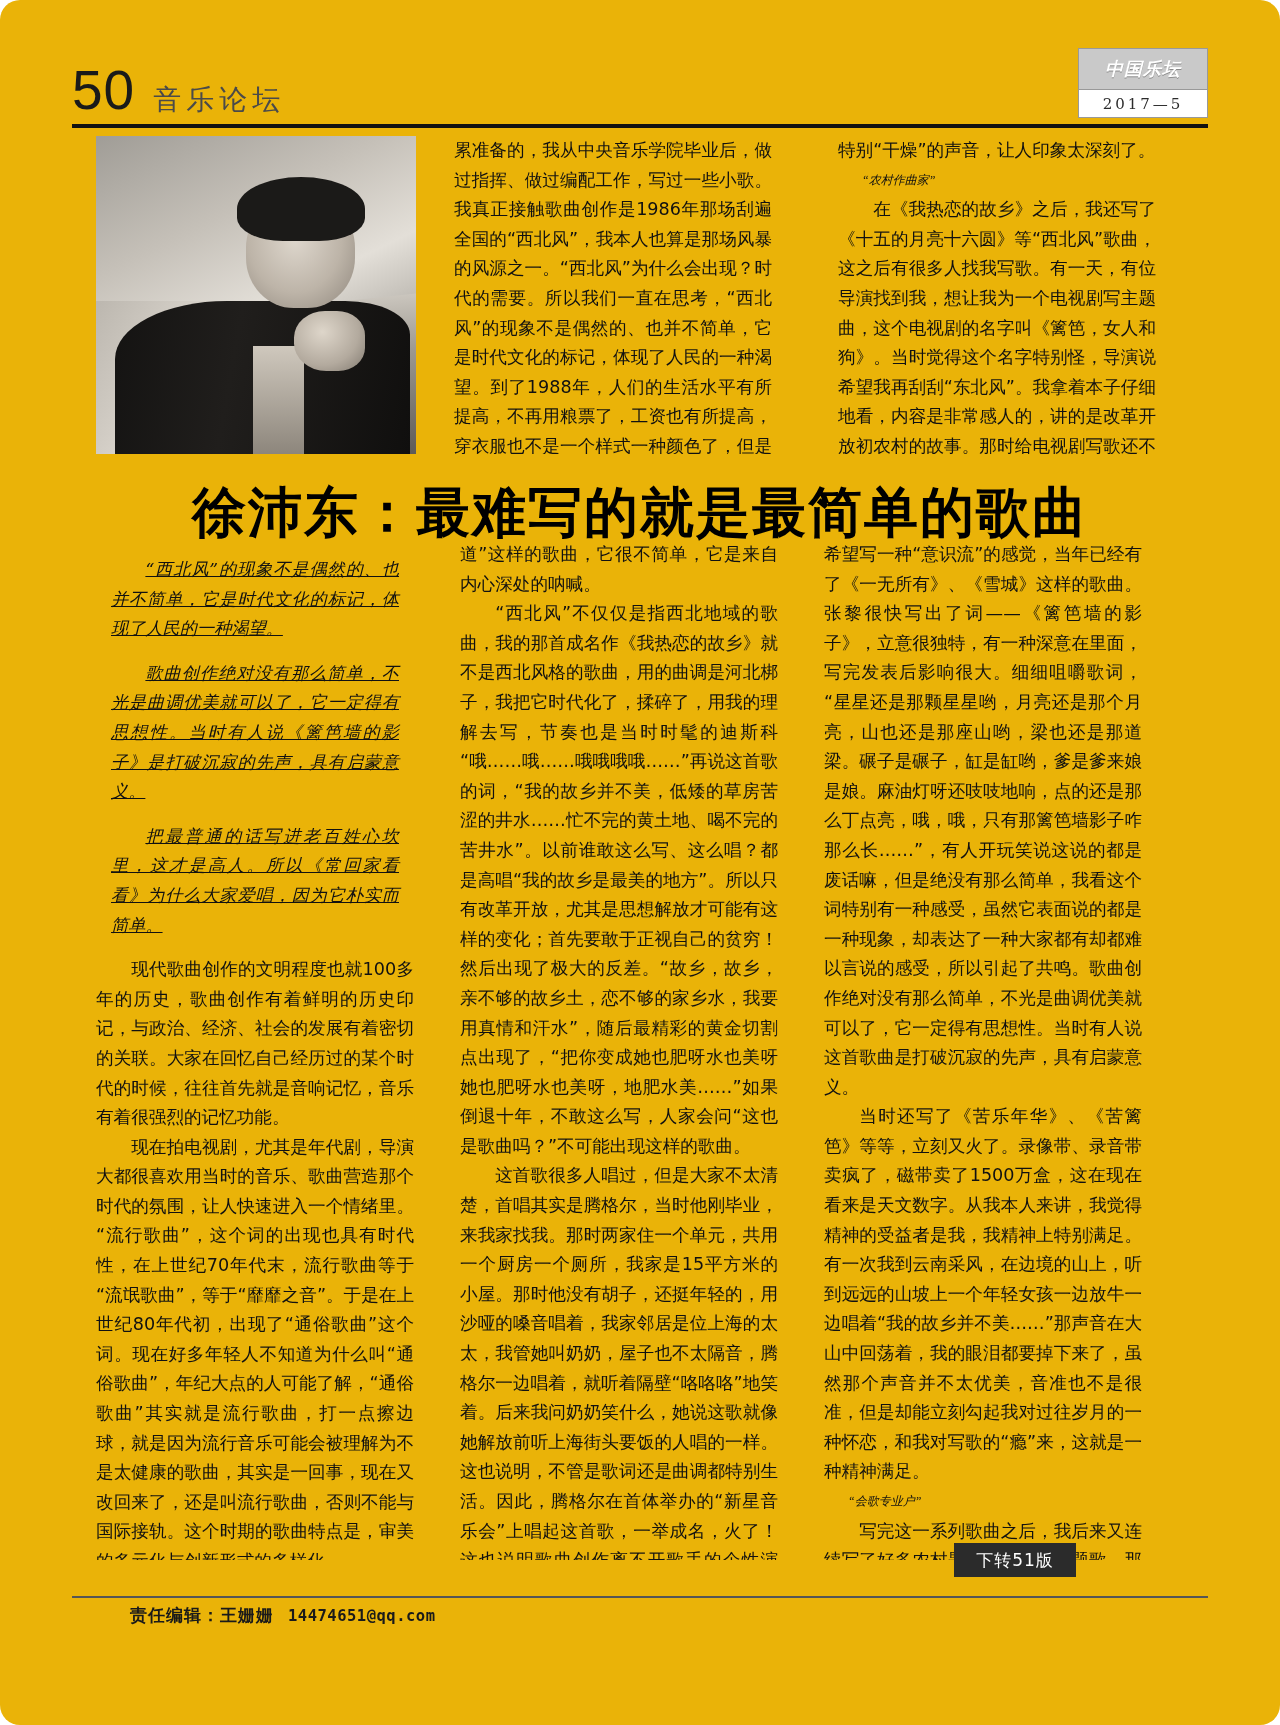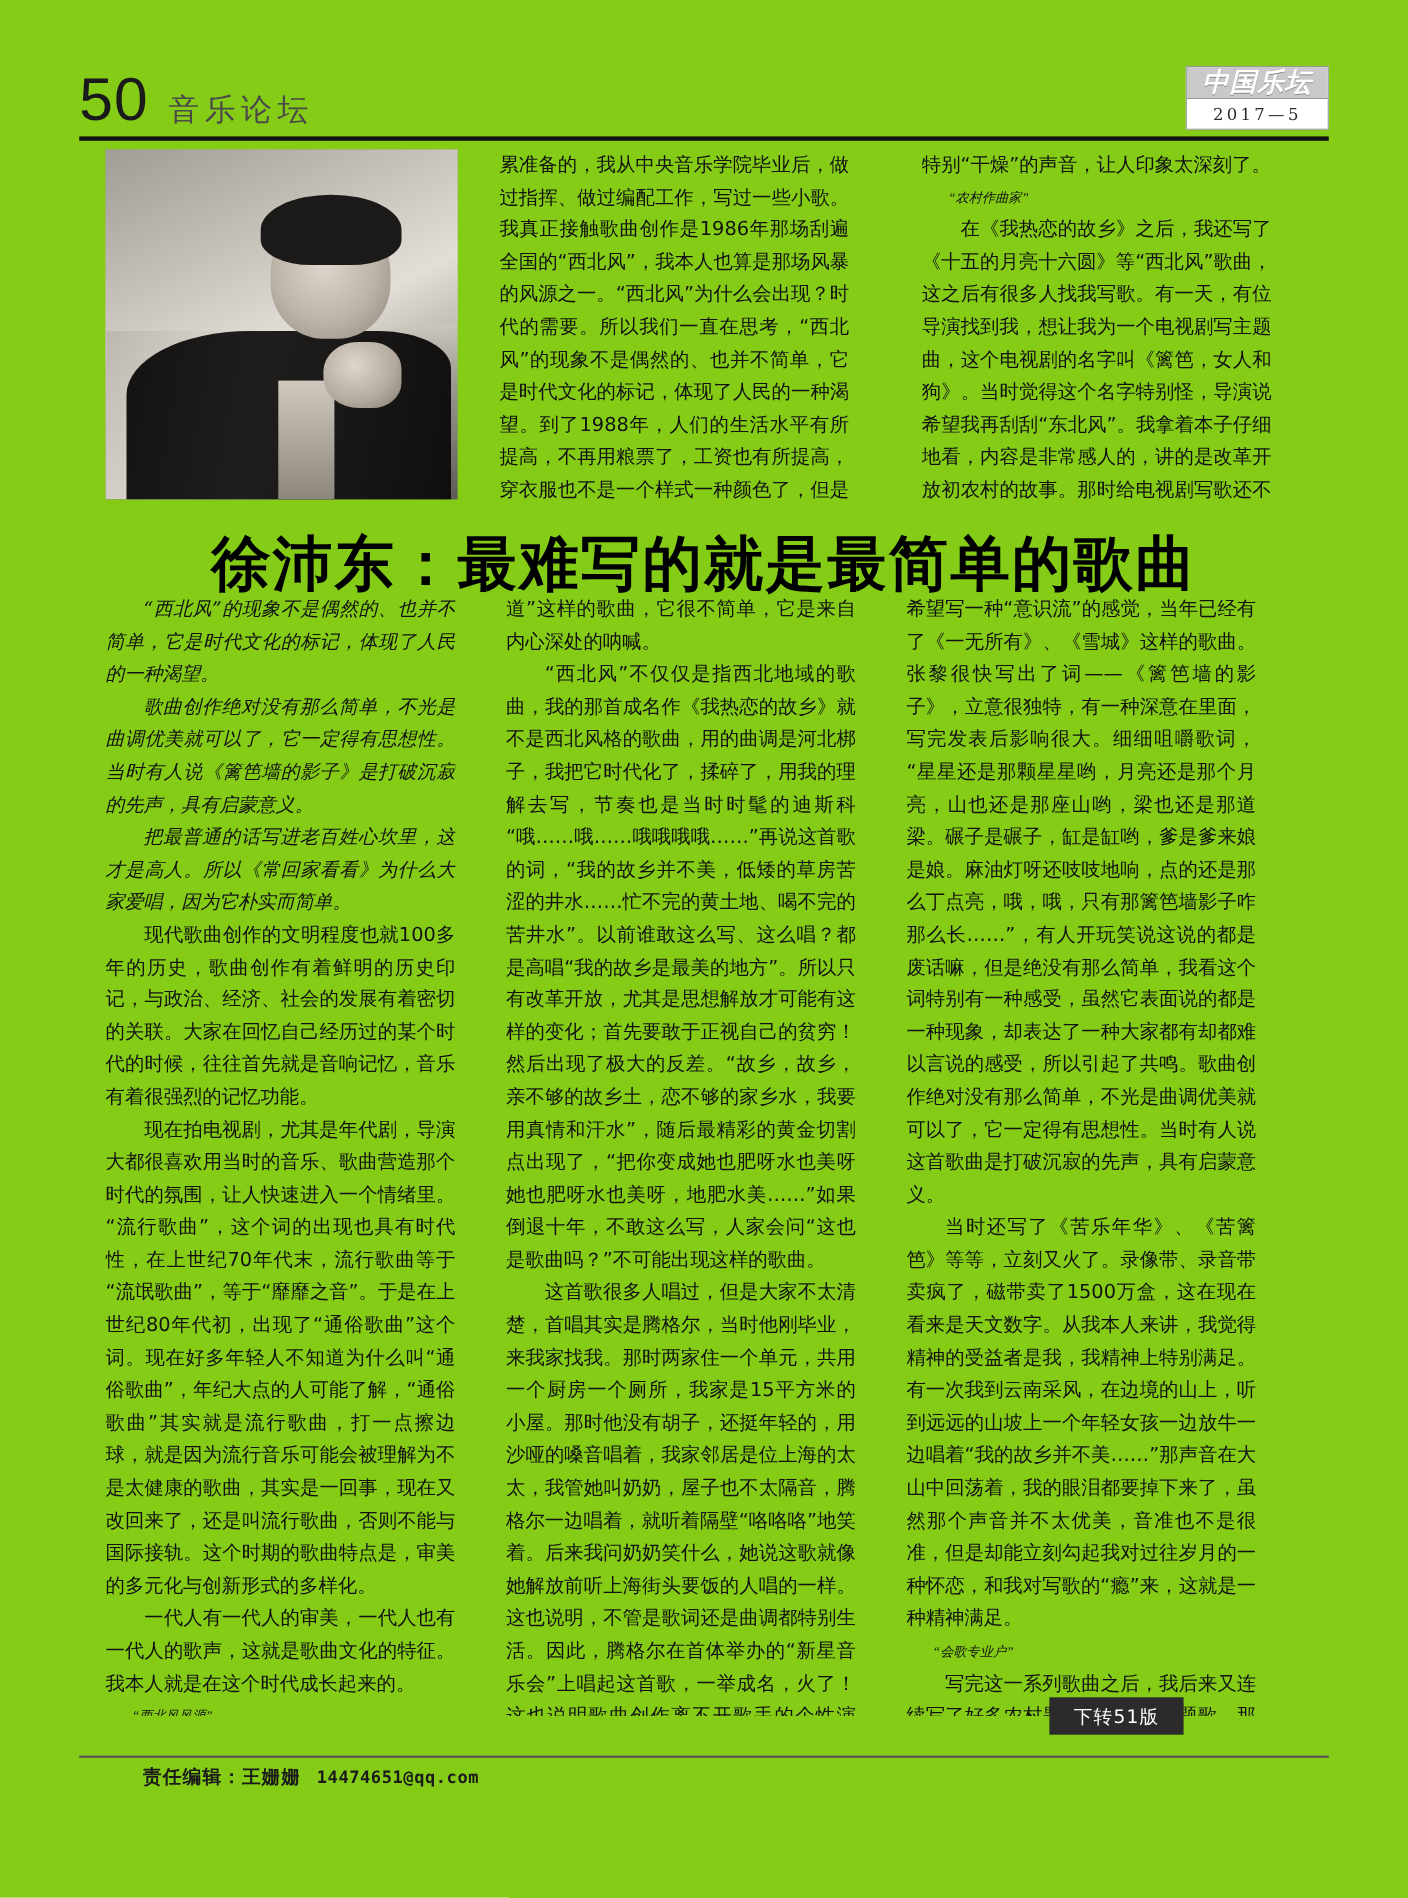--- a/index.html
+++ b/index.html
@@ -14,21 +14,22 @@
     font-family: "Liberation Sans", "DejaVu Sans", sans-serif;
     color: #111111;
     overflow: hidden;
   }
 
   .page {
     position: absolute;
     left: 0; top: 0;
     width: 1280px;
     height: 1725px;
-    background: #84cc16;
+    background: #eab308;
+    border-radius: 20px;
   }
 
   
   .masthead {
     position: absolute;
     left: 72px;
     top: 46px;
     width: 1136px;
     height: 72px;
   }
@@ -58,27 +59,27 @@
 
   .brandbox {
     position: absolute;
     right: 0;
     bottom: 0;
     width: 128px;
     border: 1.4px solid #999;
     background: #fff;
   }
   .brand-logo {
-    height: 28px;
+    height: 40px;
     background: #c9c9c9;
     display: flex;
     align-items: center;
     justify-content: center;
     font-family: "DejaVu Serif", "Liberation Serif", serif;
-    font-size: 24px;
+    font-size: 18px;
     font-weight: 700;
     font-style: italic;
     letter-spacing: 1px;
     color: #ffffff;
     text-shadow: 0 1px 0 #8a8a8a;
     overflow: hidden;
   }
   .brand-issue {
     height: 27px;
     border-top: 1.4px solid #999;
@@ -245,21 +246,21 @@
 
   .kai {
     font-family: "DejaVu Serif", "Liberation Serif", serif;
     font-style: italic;
     font-size: 17.2px;
     line-height: 29.6px;
     text-align: justify;
     text-justify: inter-ideograph;
     color: #111;
   }
-  .kai p { margin: 0; text-indent: 2em; }
+  .kai p { margin: 15px; text-indent: 2em; text-decoration: underline; }
 
   
   .jump-badge {
     position: absolute;
     left: 954px;
     top: 1543px;
     width: 122px;
     height: 34px;
     background: #2b2b2b;
     color: #fff;

